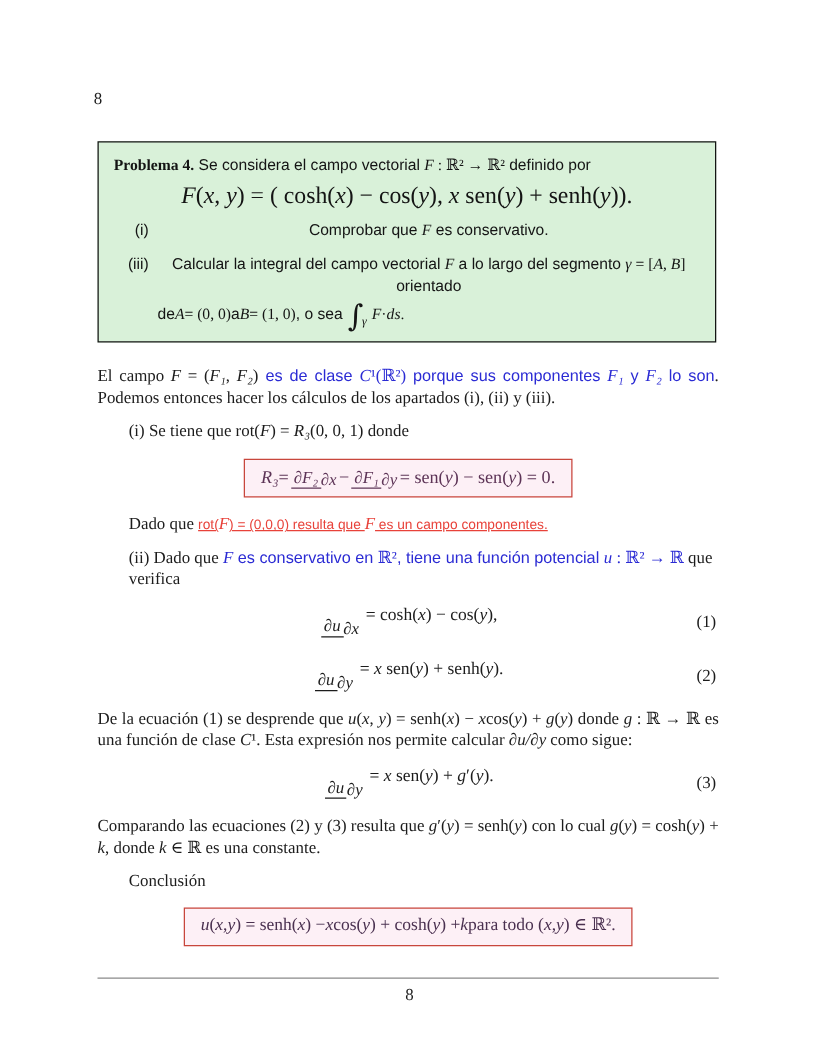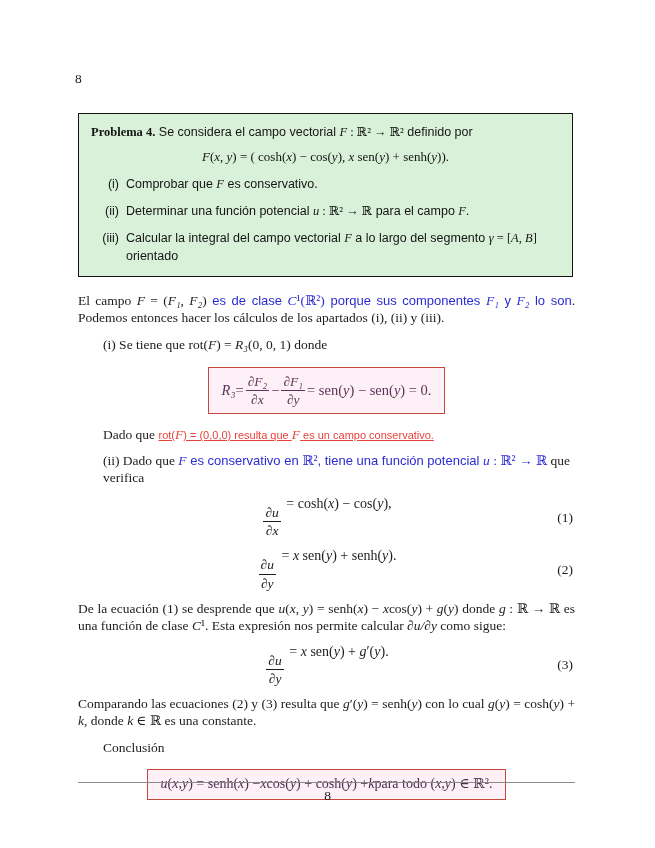--- a/index.html
+++ b/index.html
@@ -17,24 +17,24 @@
   .rd {color:#e8423a;font-family:"Liberation Sans","DejaVu Sans",sans-serif;font-size:11px;text-decoration:underline;}
   .rdi{color:#e8423a;font-family:"Liberation Serif","DejaVu Serif",serif;font-style:italic;}
 
   .pageno-top{position:absolute;left:75px;top:71px;font-size:13.5px;}
 
   
   .problem-box{position:absolute;left:78px;top:113px;width:495px;box-sizing:border-box;
     background:#d9f1d9;border:1.6px solid #141414;padding:9px 12px 11px 12px;
     font-family:"Liberation Sans","DejaVu Sans",sans-serif;font-size:12.5px;color:#141414;
     line-height:18px;}
-  .pbox-eq{text-align:center;margin:7px 0 3px 0;font-size:13px;}
+  .pbox-eq{text-align:center;margin:7px 0 3px 0;font-size:19px;}
   .pitem{display:flex;gap:7px;margin-top:9px;}
   .pitem-label{width:28px;flex:none;text-align:right;}
-  .pitem-body{flex:1;}
+  .pitem-body{flex:1;text-align:center;}
   .pitem-line2{margin-top:2px;display:flex;align-items:center;flex-wrap:wrap;}
 
   .intwrap{display:inline-flex;align-items:flex-end;margin:0 3px 0 4px;position:relative;top:2px;}
   .intsign{font-family:"DejaVu Serif",serif;font-size:24px;line-height:22px;}
   .intsub{font-family:"Liberation Serif","DejaVu Serif",serif;font-style:italic;font-size:9.5px;
           position:relative;top:3px;left:-1px;}
 
   
   .solution{position:absolute;left:78px;top:292px;width:497px;font-size:13.5px;line-height:17px;}
   .sol-heading{font-family:"Liberation Sans","DejaVu Sans",sans-serif;font-size:13px;margin-bottom:9px;}
@@ -43,21 +43,21 @@
   .indent{margin-left:25px;}
   .mt6{margin-top:6px;} .mt8{margin-top:8px;} .mt10{margin-top:10px;}
 
   .boxwrap{display:flex;justify-content:center;}
   .alertbox{background:#fdf0f6;border:1.6px solid #c8473c;color:#5d3457;
     padding:6px 13px;font-size:14.5px;line-height:1.2;display:flex;align-items:center;}
   .rotwrap{margin:14px 0 12px 0;}
   .concwrap{margin:13px 0 0 0;}
   .concbox{font-size:14px;color:#4a3050;}
 
-  .frac{display:inline-flex;flex-direction:column;align-items:center;vertical-align:-9px;
+  .frac{display:inline-flex;flex-direction:row;align-items:center;vertical-align:-9px;
         font-family:"Liberation Serif","DejaVu Serif",serif;font-style:italic;
         line-height:1.12;margin:0 2px;font-size:13.5px;}
   .frac .num{border-bottom:1px solid currentColor;padding:0 2px 1px 2px;}
   .frac .den{padding-top:1px;}
 
   .eqrow{position:relative;display:flex;justify-content:center;align-items:center;
          margin:9px 0;min-height:34px;font-size:14px;}
   .eqnum{position:absolute;right:2px;top:50%;transform:translateY(-50%);font-size:13.5px;}
 
   .footer-rule{position:absolute;left:78px;top:782px;width:497px;border-top:1.8px solid #8a8a8a;}
@@ -72,29 +72,42 @@
 
   <div class="problem-box">
     <div><span class="r bold">Problema 4.</span><span> Se considera el campo vectorial </span><span class="i">F</span><span class="r"> : ℝ² → ℝ²</span><span> definido por</span></div>
     <div class="pbox-eq"><span class="i">F</span><span class="r">(</span><span class="i">x</span><span class="r">, </span><span class="i">y</span><span class="r">) = ( cosh(</span><span class="i">x</span><span class="r">) − cos(</span><span class="i">y</span><span class="r">), </span><span class="i">x</span><span class="r"> sen(</span><span class="i">y</span><span class="r">) + senh(</span><span class="i">y</span><span class="r">)).</span></div>
 
     <div class="pitem">
       <div class="pitem-label">(i)</div>
       <div class="pitem-body"><span>Comprobar que </span><span class="i">F</span><span> es conservativo.</span></div>
     </div>
 
-    <div class="pitem">
-      <div class="pitem-label">(ii)</div>
-      <div class="pitem-body"><span>Determinar una función potencial </span><span class="i">u</span><span class="r"> : ℝ² → ℝ</span><span> para el campo </span><span class="i">F</span><span class="r">.</span></div>
-    </div>
 
     <div class="pitem">
       <div class="pitem-label">(iii)</div>
       <div class="pitem-body">
         <div><span>Calcular la integral del campo vectorial </span><span class="i">F</span><span> a lo largo del segmento </span><span class="i">γ</span><span class="r"> = [</span><span class="i">A</span><span class="r">, </span><span class="i">B</span><span class="r">]</span><span> orientado</span></div>
+        <div class="pitem-line2">
+            <span>de </span>
+            <span class="i">A</span>
+            <span class="r"> = (0, 0)</span>
+            <span> a </span>
+            <span class="i">B</span>
+            <span class="r"> = (1, 0)</span>
+            <span>, o sea </span>
+            <span class="intwrap">
+              <span class="intsign">∫</span>
+              <span class="intsub">γ</span>
+            </span>
+            <span class="i">F</span>
+            <span class="r"> · </span>
+            <span class="i">ds</span>
+            <span class="r">.</span>
+          </div>
       </div>
     </div>
   </div>
 
   <div class="solution">
 
 
     <div class="para"><span>El campo </span><span class="i">F</span><span class="r"> = (</span><span class="i">F₁</span><span class="r">, </span><span class="i">F₂</span><span class="r">)</span><span class="bl"> es de clase </span><span class="bli">C</span><span class="blr">¹(ℝ²)</span><span class="bl"> porque sus componentes </span><span class="bli">F₁</span><span class="bl"> y </span><span class="bli">F₂</span><span class="bl"> lo son</span><span>. Podemos entonces hacer los cálculos de los apartados (i), (ii) y (iii).</span></div>
 
     <div class="indent mt10"><span>(i) Se tiene que rot(</span><span class="i">F</span><span>) = </span><span class="i">R₃</span><span>(0, 0, 1) donde</span></div>
@@ -113,21 +126,21 @@
             <span class="den">∂y</span>
           </span>
           <span> = sen(</span>
           <span class="i">y</span>
           <span>) − sen(</span>
           <span class="i">y</span>
           <span>) = 0.</span>
         </div>
     </div>
 
-    <div class="indent"><span>Dado que </span><span class="rd">rot(</span><span class="rdi">F</span><span class="rd">) = (0,0,0) resulta que </span><span class="rdi">F</span><span class="rd"> es un campo conservativo.</span></div>
+    <div class="indent"><span>Dado que </span><span class="rd">rot(</span><span class="rdi">F</span><span class="rd">) = (0,0,0) resulta que </span><span class="rdi">F</span><span class="rd"> es un campo componentes.</span></div>
 
     <div class="indent mt8"><span>(ii) Dado que </span><span class="bli">F</span><span class="bl"> es conservativo en </span><span class="blr">ℝ²</span><span class="bl">, tiene una función potencial </span><span class="bli">u</span><span class="blr"> : ℝ² → ℝ</span><span> que verifica</span></div>
 
     <div class="eqrow">
       <span><span class="frac">
             <span class="num">∂u</span>
             <span class="den">∂x</span>
           </span><span> = cosh(</span><span class="i">x</span><span>) − cos(</span><span class="i">y</span><span>),</span></span>
       <span class="eqnum">(1)</span>
     </div>

